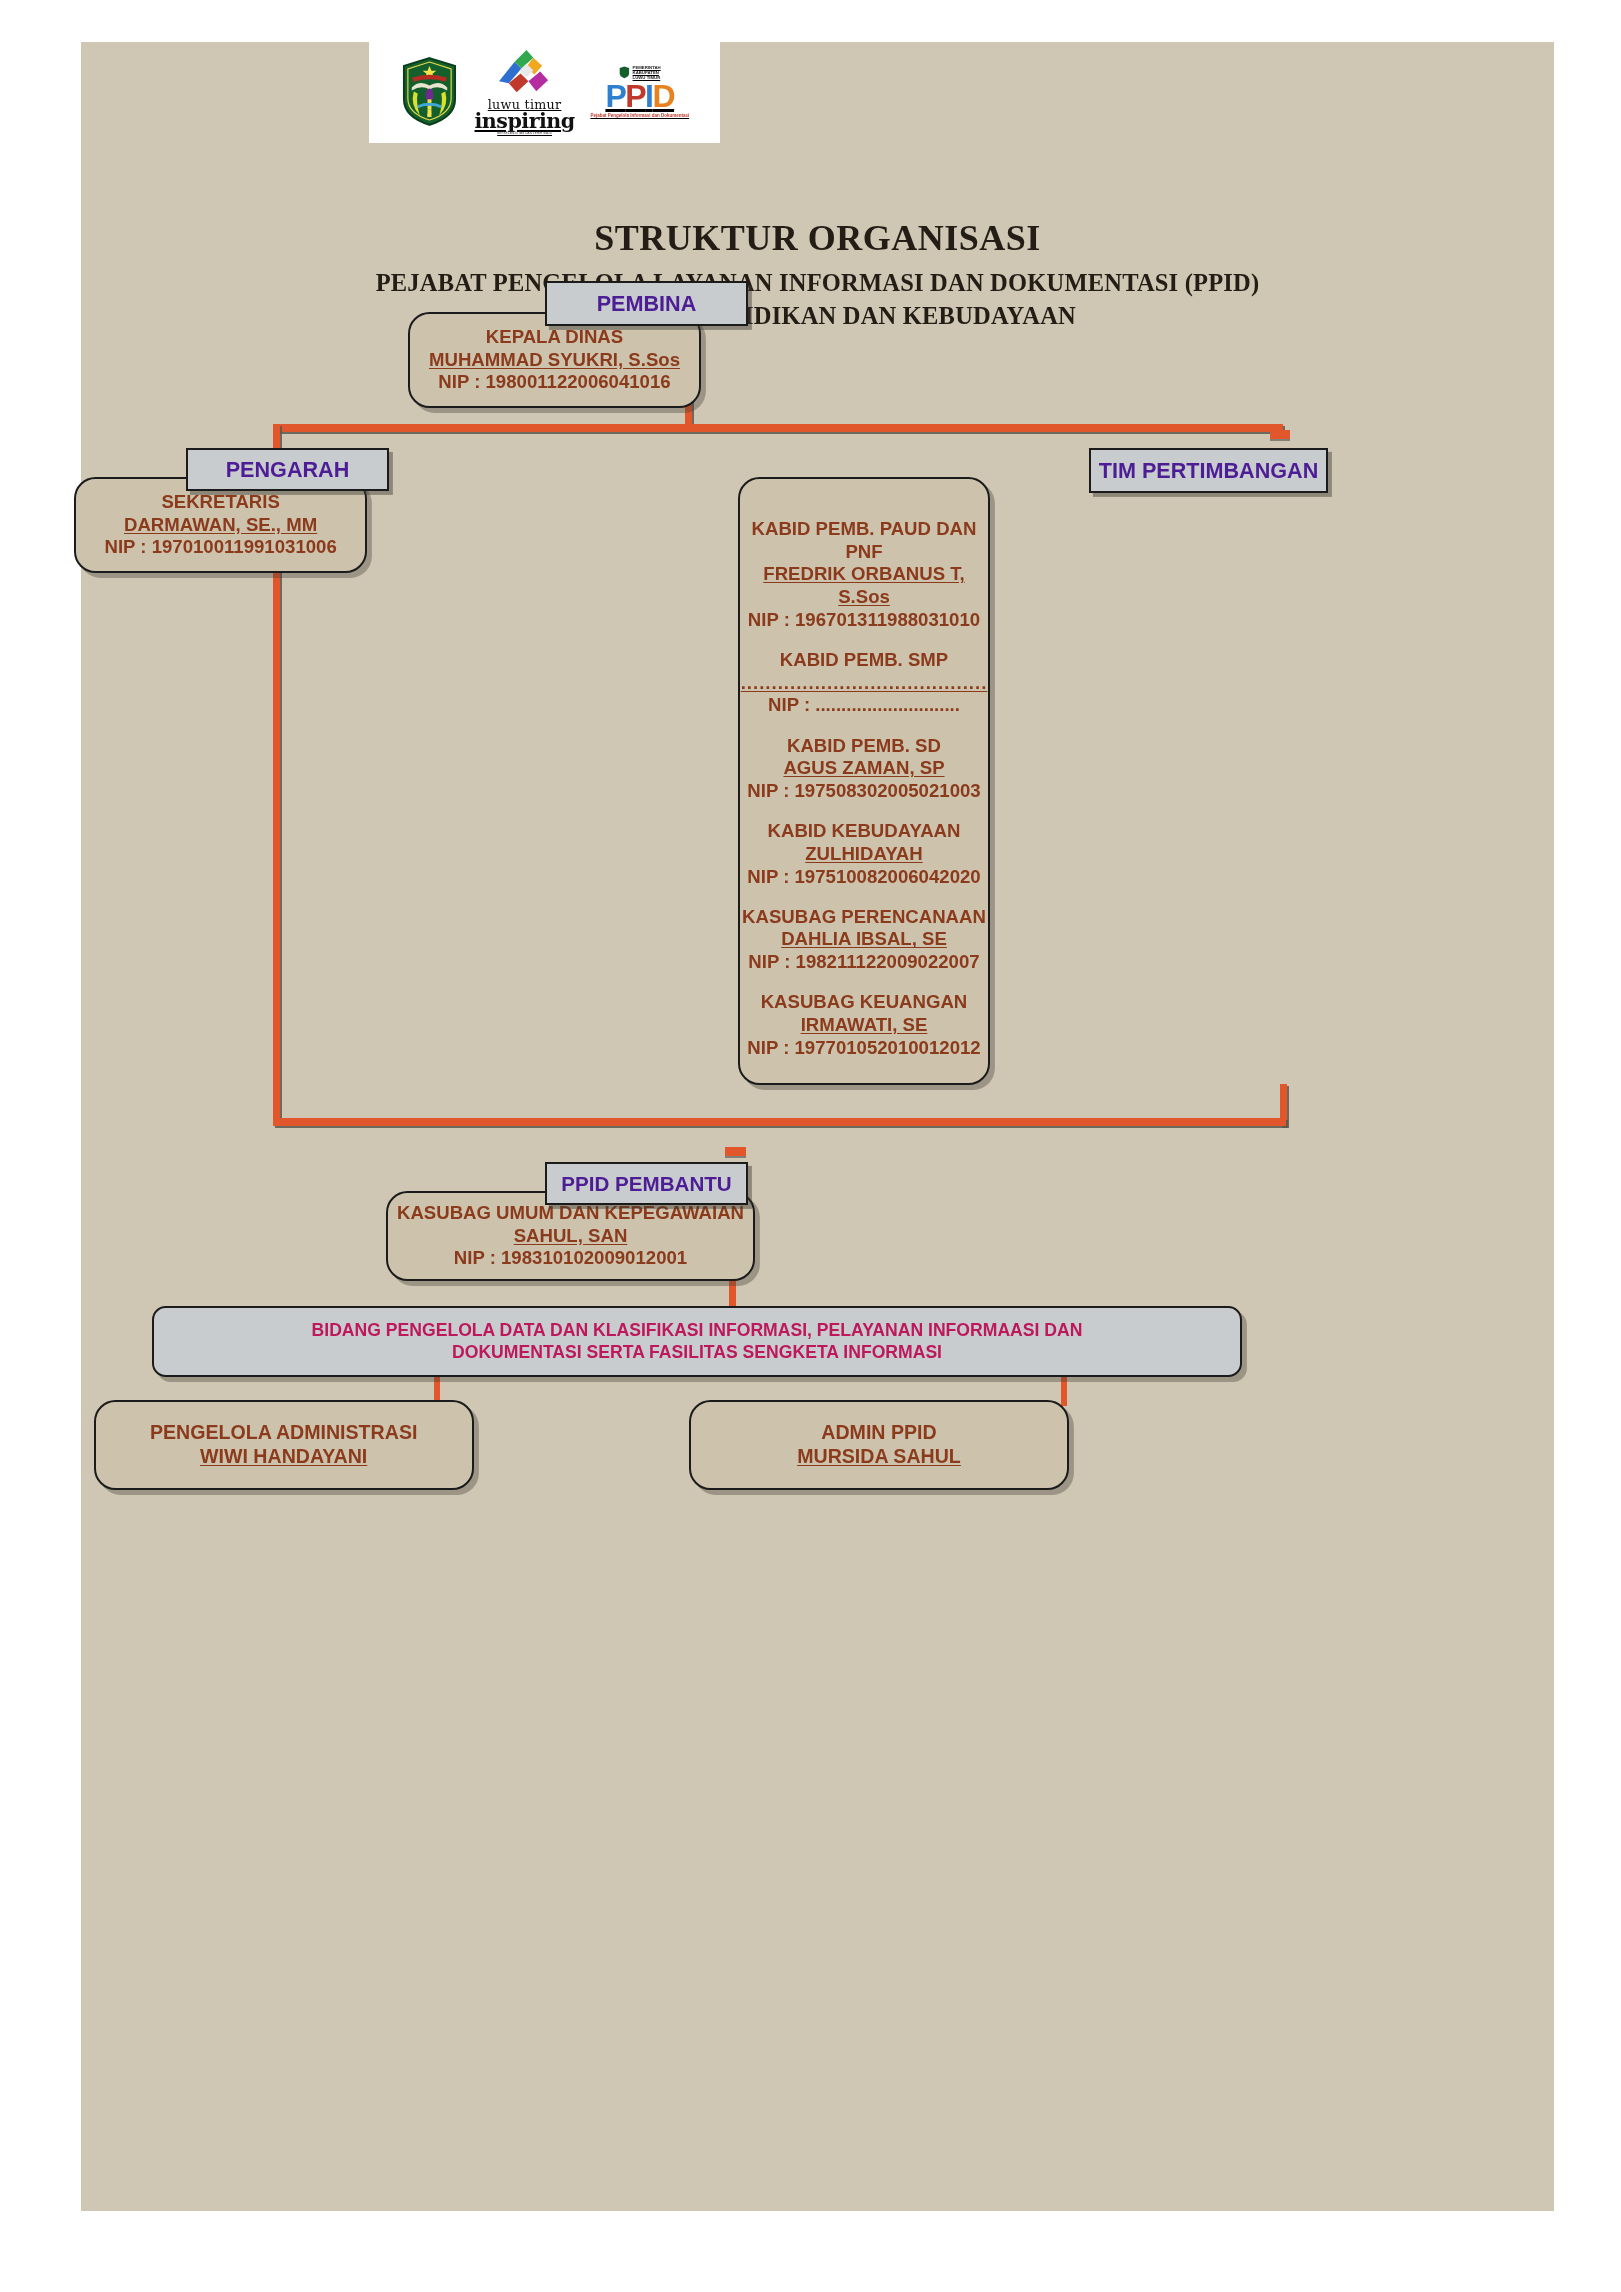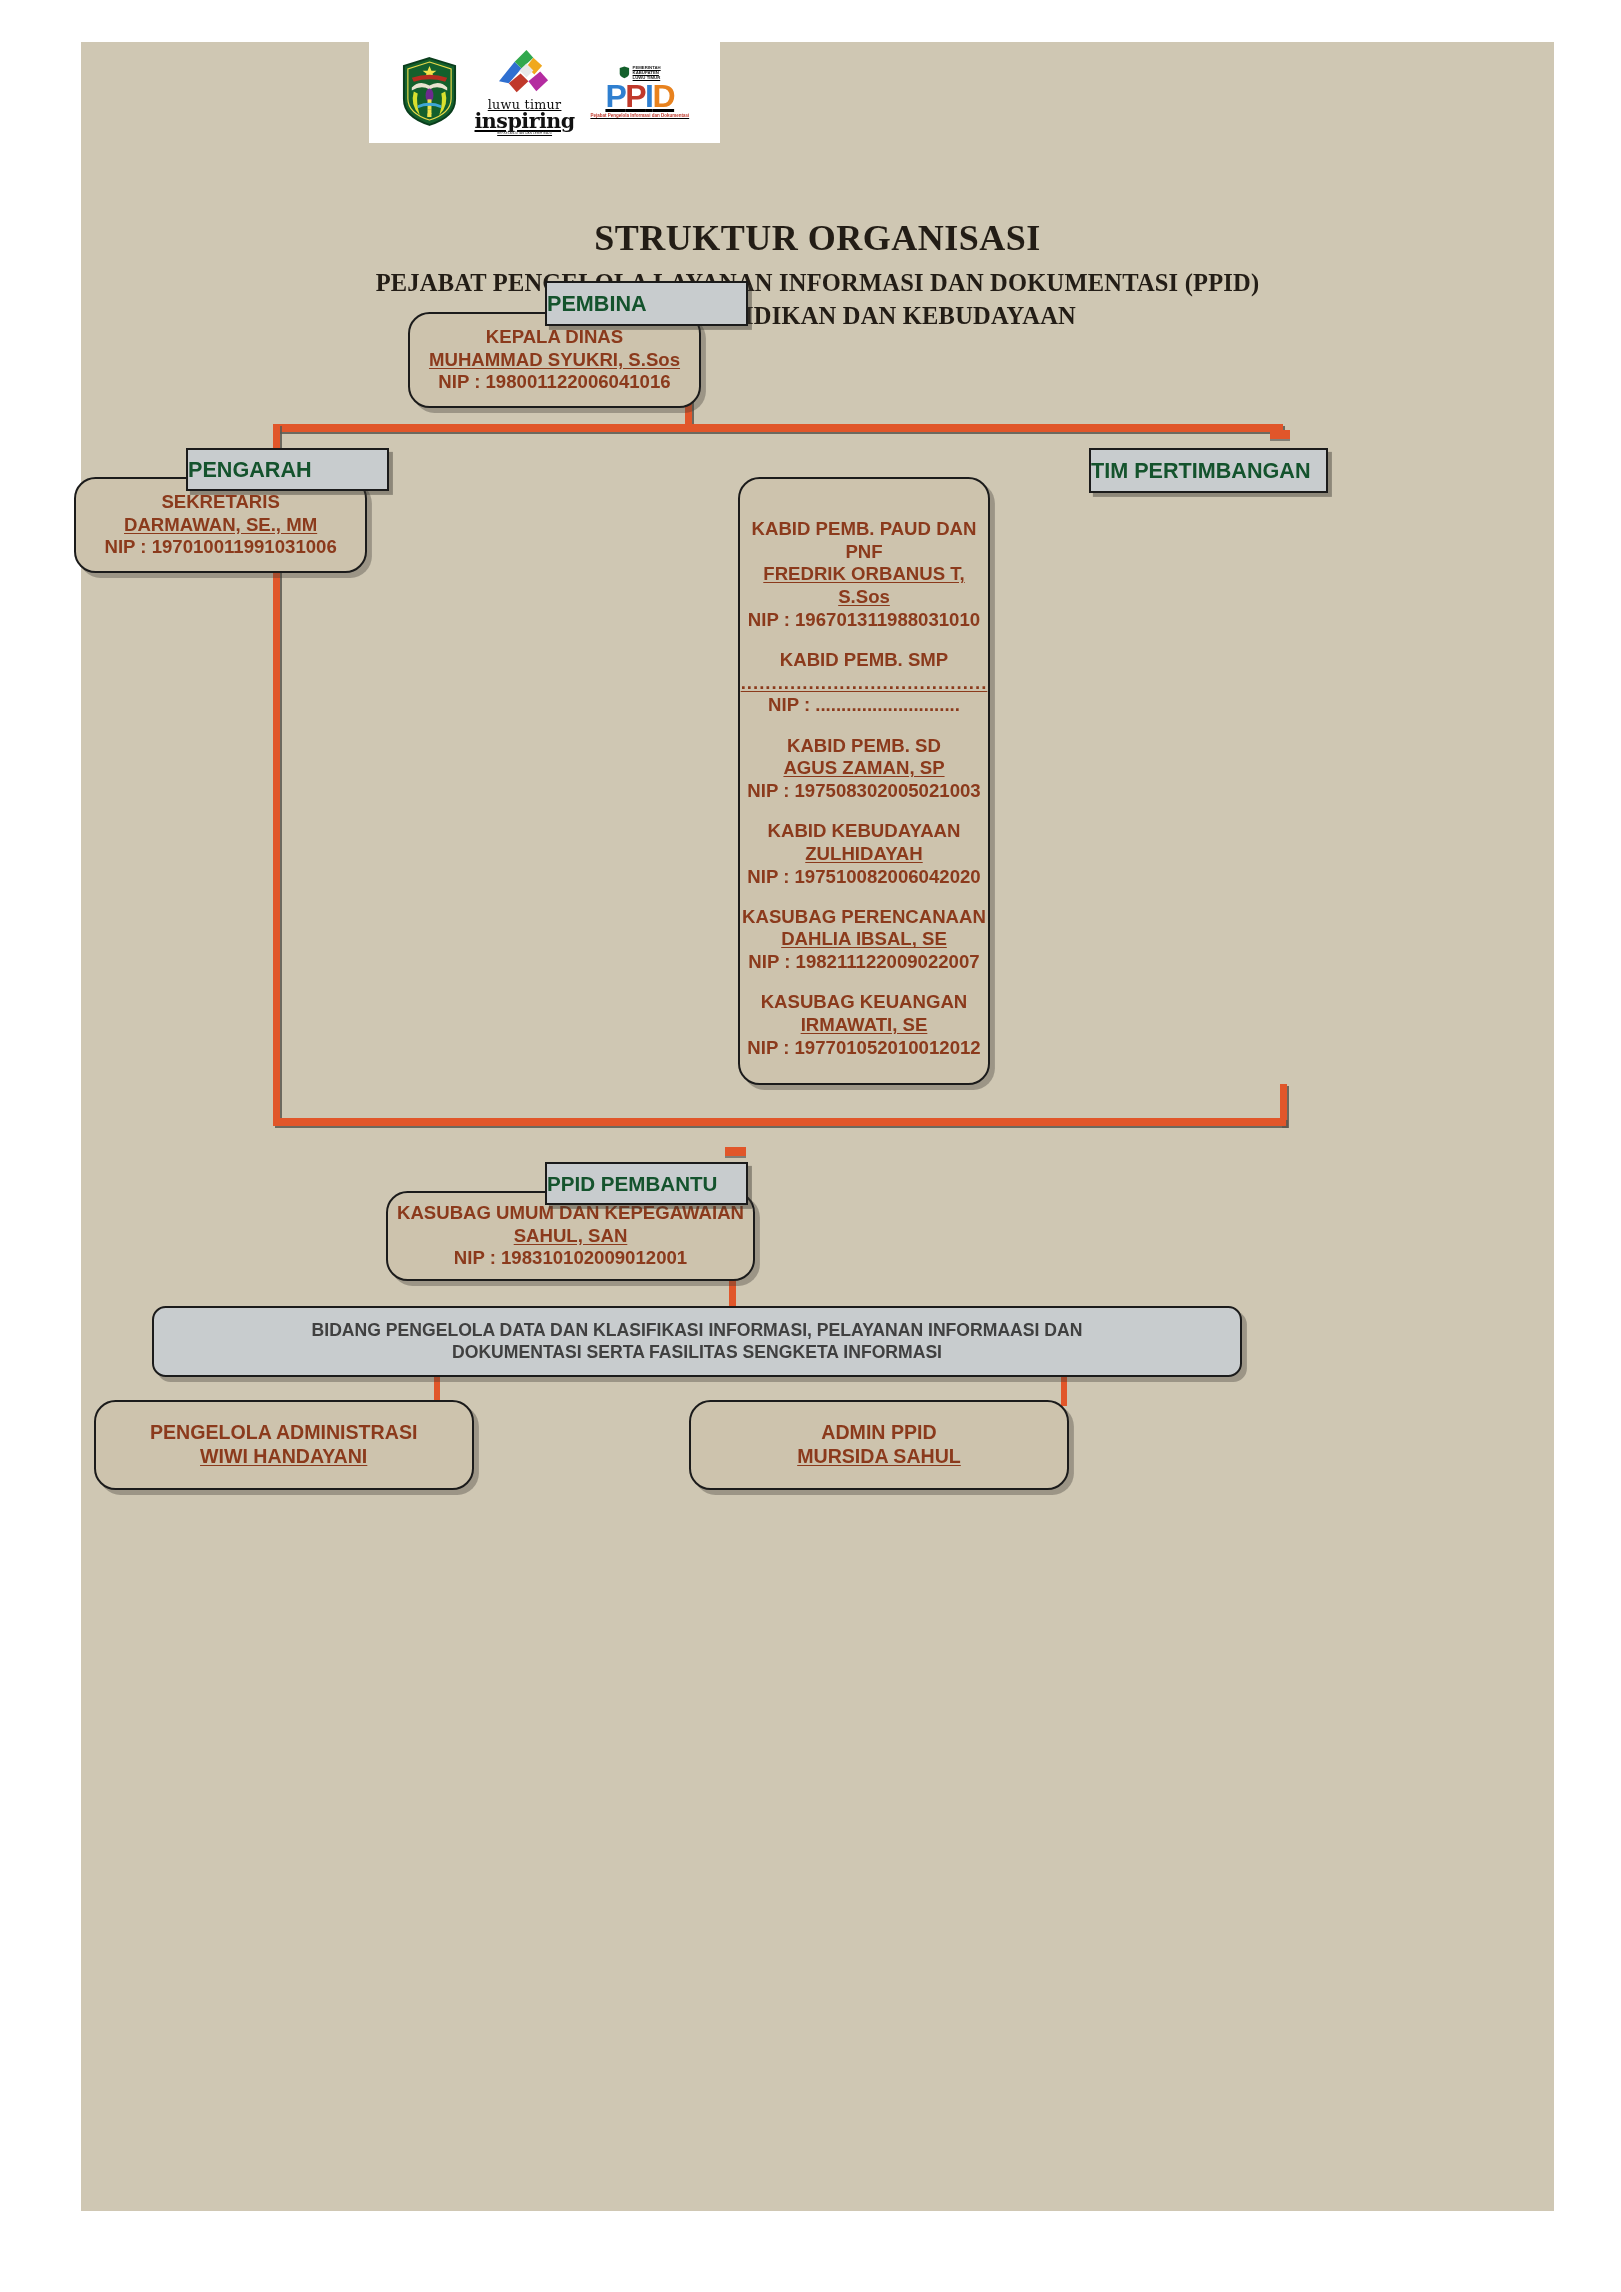--- a/index.html
+++ b/index.html
@@ -41,34 +41,34 @@
   }
 
   
   .conn{position:absolute;background:#e1562a;box-shadow:2px 2px 0 rgba(90,88,80,.85);}
   .stub{position:absolute;background:#e1562a;box-shadow:0 2px 0 rgba(120,118,110,.9);}
 
   
   .hdr{
     position:absolute;background:#c8ccce;border:2.5px solid #1b1b1b;
     box-shadow:3.9px 3.9px 0 rgba(60,58,52,.45);
-    display:flex;align-items:center;justify-content:flex-start;
-    color:#14532d;font-weight:bold;z-index:6;
+    display:flex;align-items:center;justify-content:center;
+    color:#4c1d95;font-weight:bold;z-index:6;
   }
   .body-box{
     position:absolute;background:#cdc3ad;border:2.9px solid #1b1b1b;border-radius:21.6px;
     box-shadow:4.9px 4.9px 0 rgba(60,58,52,.35);
     display:flex;flex-direction:column;align-items:center;justify-content:center;
     color:#8b3a1c;font-weight:bold;z-index:4;text-align:center;
   }
   .flat-box{
     position:absolute;background:#c8ccce;border:2.9px solid #1b1b1b;border-radius:13.7px;
     box-shadow:4.9px 4.9px 0 rgba(60,58,52,.35);
     display:flex;flex-direction:column;align-items:center;justify-content:center;
-    color:#404040;font-weight:bold;z-index:5;text-align:center;
+    color:#be185d;font-weight:bold;z-index:5;text-align:center;
   }
   .u{text-decoration:underline;text-underline-offset:2px;}
   .ln{line-height:1.22;}
   .grp{margin:0;padding:0;}
   .gap{height:17.6px;}
 </style>
 </head>
 <body>
 
 <div id="canvas">

